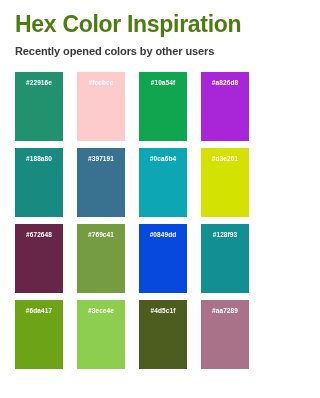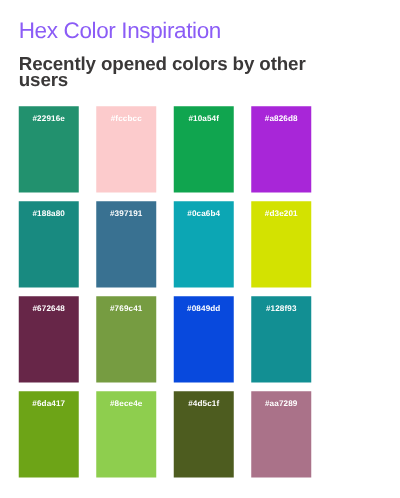--- a/index.html
+++ b/index.html
@@ -17,30 +17,30 @@
     width: 265px;
     height: 398px;
     box-sizing: border-box;
     padding: 0 15px;
     background: #ffffff;
     position: relative;
   }
   .page-title {
     margin: 0;
     padding-top: 13px;
-    font-size: 18px;
+    font-size: 23px;
     line-height: 23px;
-    font-weight: normal;
-    color: #8b5cf6;
+    font-weight: bold;
+    color: #4d7c0f;
     letter-spacing: -0.3px;
   }
   .page-subtitle {
     margin: 0;
     padding-top: 9px;
-    font-size: 15px;
+    font-size: 11px;
     line-height: 13px;
     font-weight: bold;
     color: #3a3838;
     letter-spacing: -0.1px;
   }
   .swatch-grid {
     margin-top: 14px;
     display: grid;
     grid-template-columns: repeat(4, 48px);
     grid-auto-rows: 69px;

